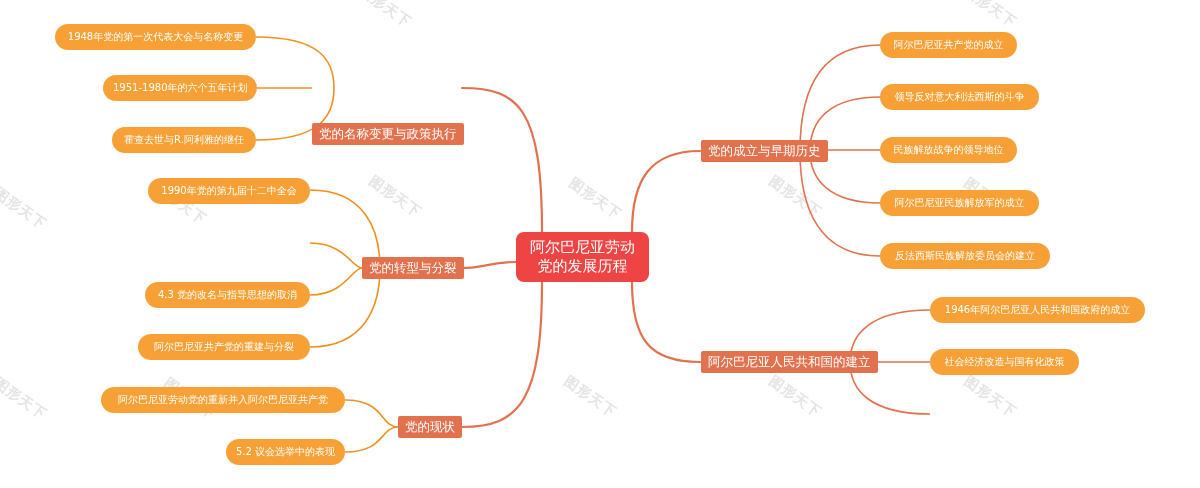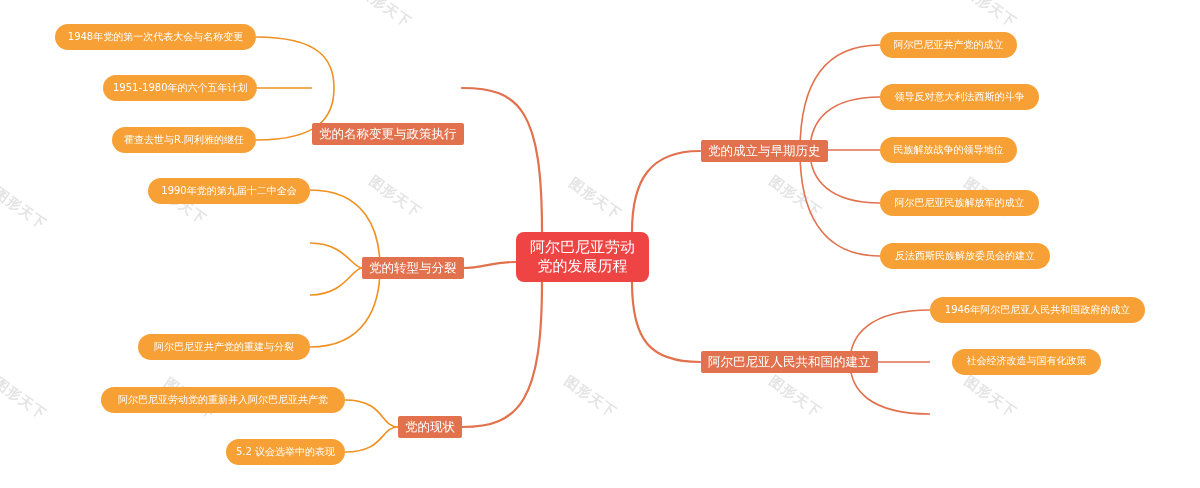--- a/index.html
+++ b/index.html
@@ -88,26 +88,27 @@
   <div class="branch" style="left:398px;top:416px;">党的现状</div>
 
   <div class="branch" style="left:701px;top:140px;">党的成立与早期历史</div>
   <div class="branch" style="left:701px;top:351px;">阿尔巴尼亚人民共和国的建立</div>
 
   <div class="leaf" style="left:55px;top:24px;width:201px;">1948年党的第一次代表大会与名称变更</div>
   <div class="leaf" style="left:103px;top:75px;width:154px;">1951-1980年的六个五年计划</div>
   <div class="leaf" style="left:112px;top:127px;width:144px;">霍查去世与R.阿利雅的继任</div>
 
   <div class="leaf" style="left:148px;top:178px;width:162px;">1990年党的第九届十二中全会</div>
+  <div class="leaf" style="left:145px;top:282px;width:165px;">4.3 党的改名与指导思想的取消</div>
   <div class="leaf" style="left:138px;top:334px;width:172px;">阿尔巴尼亚共产党的重建与分裂</div>
 
   <div class="leaf" style="left:101px;top:387px;width:244px;">阿尔巴尼亚劳动党的重新并入阿尔巴尼亚共产党</div>
   <div class="leaf" style="left:226px;top:439px;width:119px;">5.2 议会选举中的表现</div>
 
   <div class="leaf" style="left:880px;top:32px;width:137px;">阿尔巴尼亚共产党的成立</div>
   <div class="leaf" style="left:880px;top:84px;width:159px;">领导反对意大利法西斯的斗争</div>
   <div class="leaf" style="left:880px;top:137px;width:137px;">民族解放战争的领导地位</div>
   <div class="leaf" style="left:880px;top:190px;width:159px;">阿尔巴尼亚民族解放军的成立</div>
   <div class="leaf" style="left:880px;top:243px;width:170px;">反法西斯民族解放委员会的建立</div>
 
   <div class="leaf" style="left:930px;top:297px;width:215px;">1946年阿尔巴尼亚人民共和国政府的成立</div>
-  <div class="leaf" style="left:952px;top:349px;width:149px;font-family:Liberation Mono, monospace;">社会经济改造与国有化政策</div>
+  <div class="leaf" style="left:930px;top:349px;width:149px;">社会经济改造与国有化政策</div>
 </div>
 
 </body></html>

